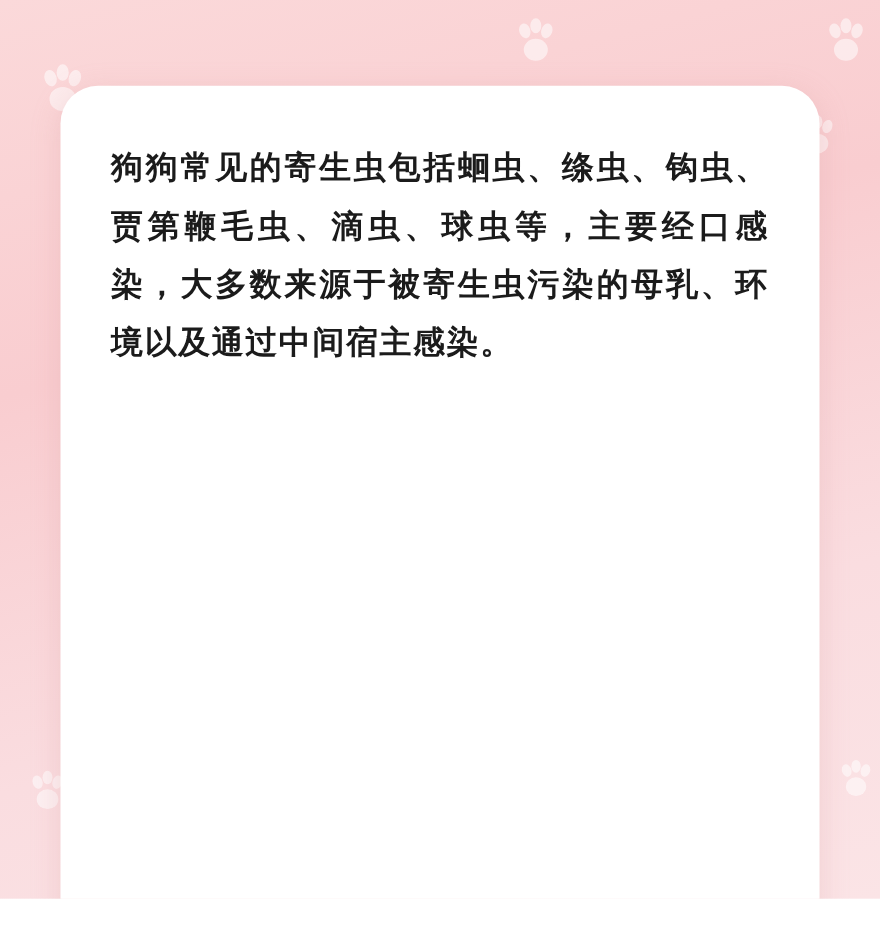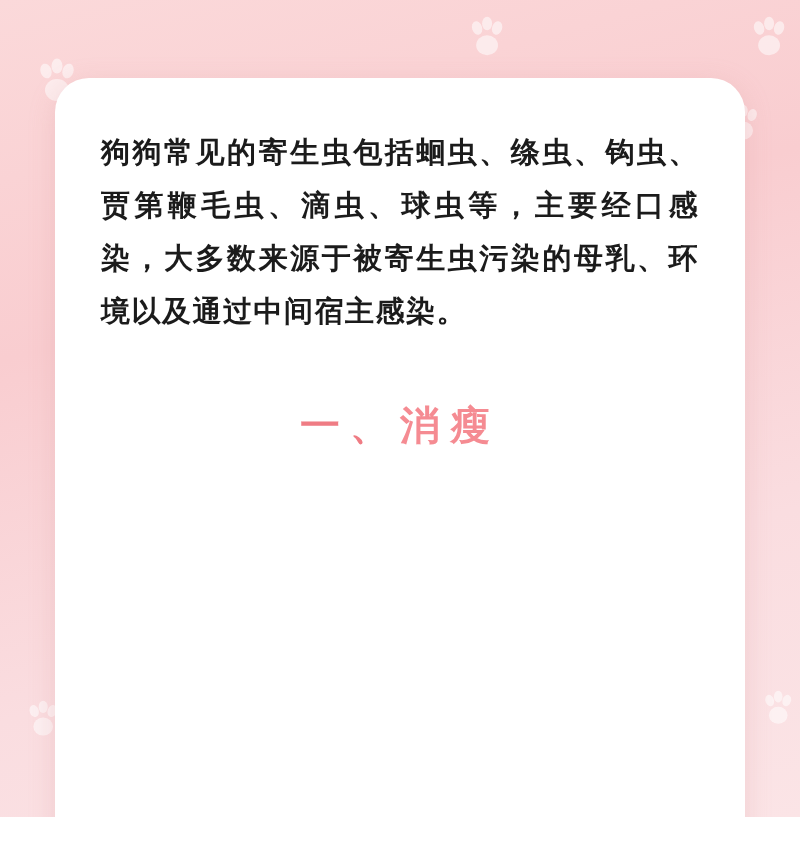--- a/index.html
+++ b/index.html
@@ -137,21 +137,18 @@
       <ellipse cx="32" cy="13" rx="5.5" ry="7.5" fill="#ffffff" transform="rotate(18 32 13)"></ellipse>
       <ellipse cx="21" cy="32" rx="12" ry="11" fill="#ffffff"></ellipse>
     </svg>
   </div>
 
   <div class="card">
     <div class="card-inner">
 
       <p class="para">狗狗常见的寄生虫包括蛔虫、绦虫、钩虫、贾第鞭毛虫、滴虫、球虫等，主要经口感染，大多数来源于被寄生虫污染的母乳、环境以及通过中间宿主感染。</p>
 
-      <div class="heading">
-        <span class="num">一、</span><span class="title">消瘦</span>
-      </div>
 
 
     </div>
   </div>
 
 </div>
 
 </body></html>

